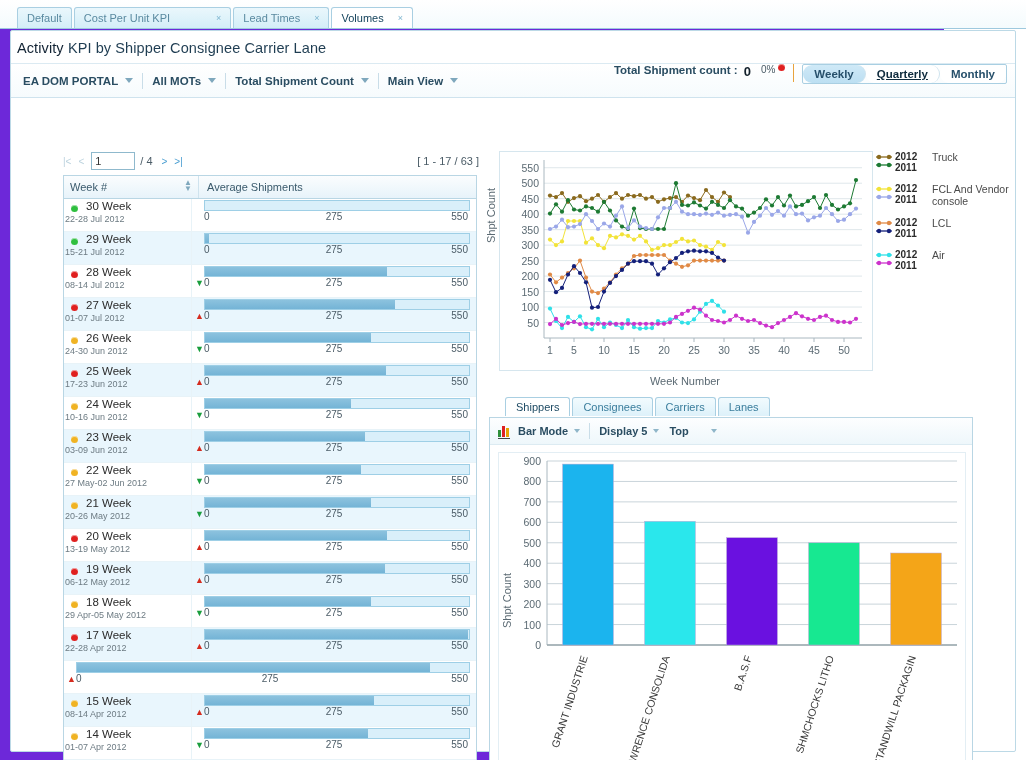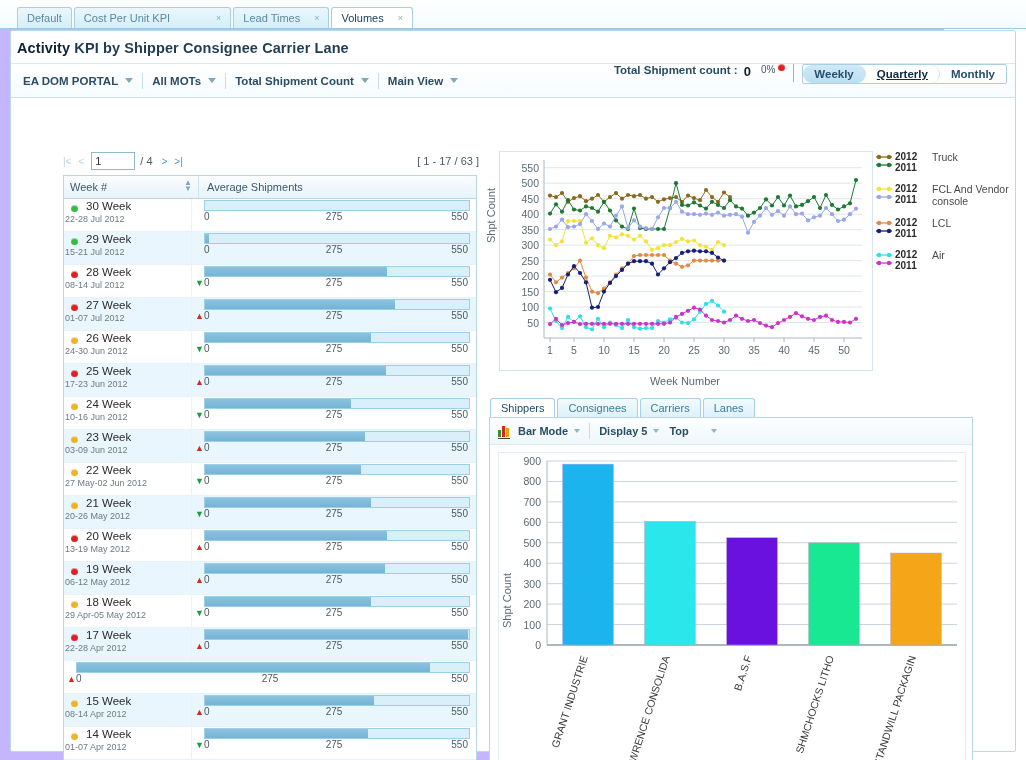--- a/index.html
+++ b/index.html
@@ -2,41 +2,41 @@
 <html><head>
 <meta charset="utf-8">
 <style>
   html,body{margin:0;padding:0;}
   body{
     width:1026px;height:760px;overflow:hidden;
     font-family:"Liberation Sans", sans-serif;
     font-size:11px;color:#333;
     background:#ffffff;
   }
-  .app{position:relative;width:944px;height:760px;background:#c4b5fd;}
+  .app{position:relative;width:944px;height:760px;background:#6d28d9;}
 
   
   .tabstrip{position:absolute;left:0;top:0;width:1026px;height:28px;
     background:linear-gradient(#ffffff,#f4fbfd);
     border-bottom:1px solid #9ec9de;}
   .tabs{position:absolute;left:17px;top:4px;display:flex;align-items:flex-end;height:24px;}
   .tab{height:20px;line-height:20px;padding:0 9px;margin-right:2px;
     border:1px solid #a9cfe2;border-bottom:none;
     border-radius:3px 3px 0 0;
     background:linear-gradient(#eaf7fc,#d4eef8);
     color:#5a8aa0;font-size:11px;white-space:nowrap;position:relative;}
   .tab.active{background:#ffffff;color:#14435c;}
   .tab .x{font-size:9px;color:#7fb6d0;margin-left:14px;vertical-align:top;}
   .tab.wide .x{margin-left:46px;}
 
   
   .pageframe{position:absolute;left:10px;top:30px;width:1004px;height:720px;
     background:#fff;border:1px solid #bcd9e6;border-radius:2px;}
   .pagetitle{position:absolute;left:6px;top:4px;height:26px;line-height:26px;
-    font-size:14.5px;font-weight:bold;color:#1f3d52;letter-spacing:.1px;}
+    font-size:14.5px;font-weight:normal;color:#1f3d52;letter-spacing:.1px;}
   .pagetitle .t1{color:#123;}
   .titlerule{position:absolute;left:0;top:32px;width:1004px;height:1px;background:#dbeaf2;}
 
   
   .toolbar{position:absolute;left:0;top:33px;width:1004px;height:33px;
     background:linear-gradient(#ffffff,#f6fbfd);
     border-bottom:1px solid #cfe3ee;}
   .ddgroup{position:absolute;top:0;height:33px;display:flex;align-items:center;}
   .dd{display:flex;align-items:center;font-size:11.5px;font-weight:bold;color:#2a4d62;
       white-space:nowrap;cursor:pointer;}
@@ -106,21 +106,21 @@
   .legend{position:absolute;left:384px;top:4px;width:138px;}
   .legrow{display:flex;align-items:flex-start;margin-bottom:10px;}
   .legmark{width:20px;position:relative;height:22px;flex:none;}
   .legyears{font-size:10px;font-weight:bold;color:#2b2b2b;line-height:11px;width:30px;flex:none;}
   .legname{font-size:10.5px;color:#4a4a4a;margin-left:7px;line-height:12px;}
   .xlabel{position:absolute;left:8px;top:228px;width:372px;text-align:center;
     font-size:11px;color:#5b6a73;}
 
   
   .barpanel{position:absolute;left:478px;top:366px;width:484px;height:378px;}
-  .btabs{display:flex;height:20px;align-items:center;margin-left:1px;}
+  .btabs{display:flex;height:20px;align-items:flex-start;margin-left:16px;}
   .btab{height:18px;line-height:18px;padding:0 10px;font-size:11px;
     border:1px solid #a9cfe2;border-bottom:none;border-radius:3px 3px 0 0;
     background:linear-gradient(#f2fbfe,#ddf1fa);color:#3a7d9c;margin-right:2px;cursor:pointer;}
   .btab.active{background:#fff;color:#1d4a63;}
   .bbody{border:1px solid #b9d6e4;background:#fff;height:352px;position:relative;}
   .btoolbar{height:26px;background:linear-gradient(#fdfeff,#eef7fb);
     border-bottom:1px solid #dcebf2;display:flex;align-items:center;padding-left:8px;}
   .bticon{width:14px;height:12px;position:relative;margin-right:6px;}
   .bticon s{position:absolute;bottom:0;width:3px;display:block;}
   .btlabel{font-size:11px;font-weight:bold;color:#2a4d62;}

